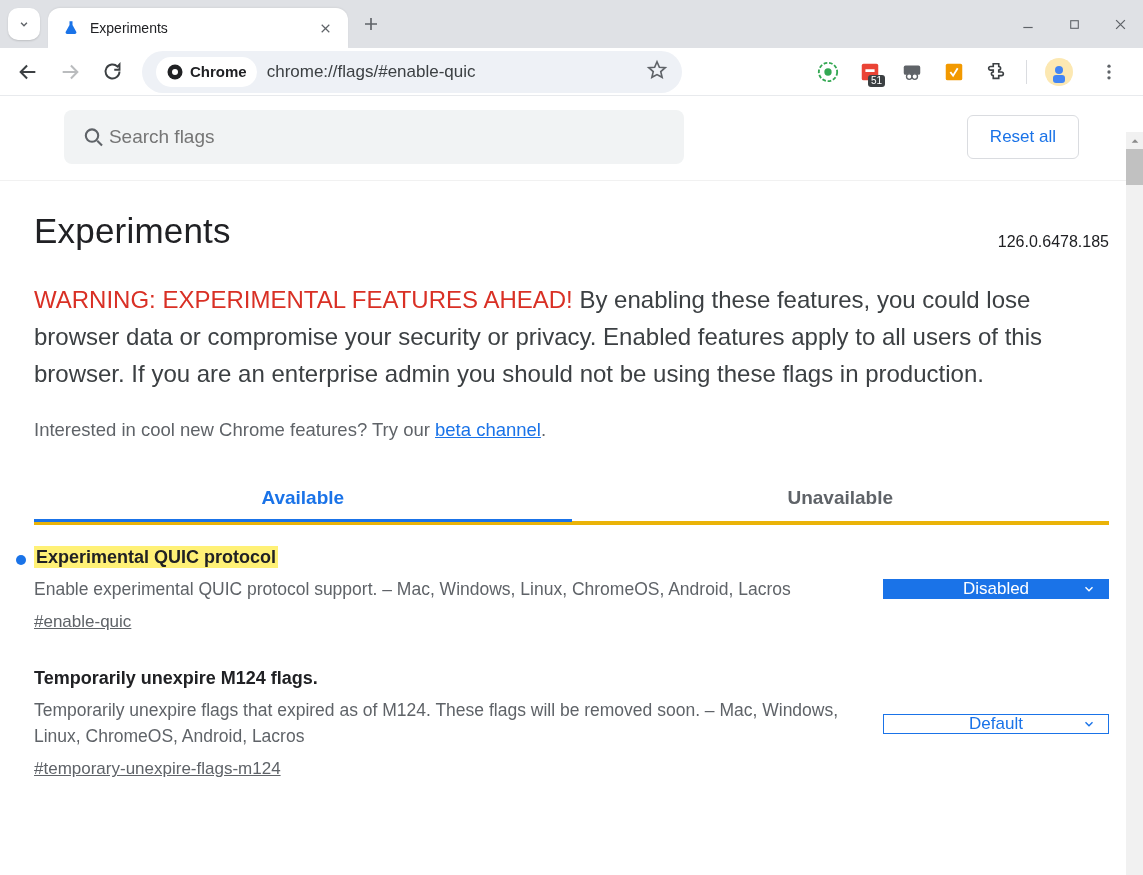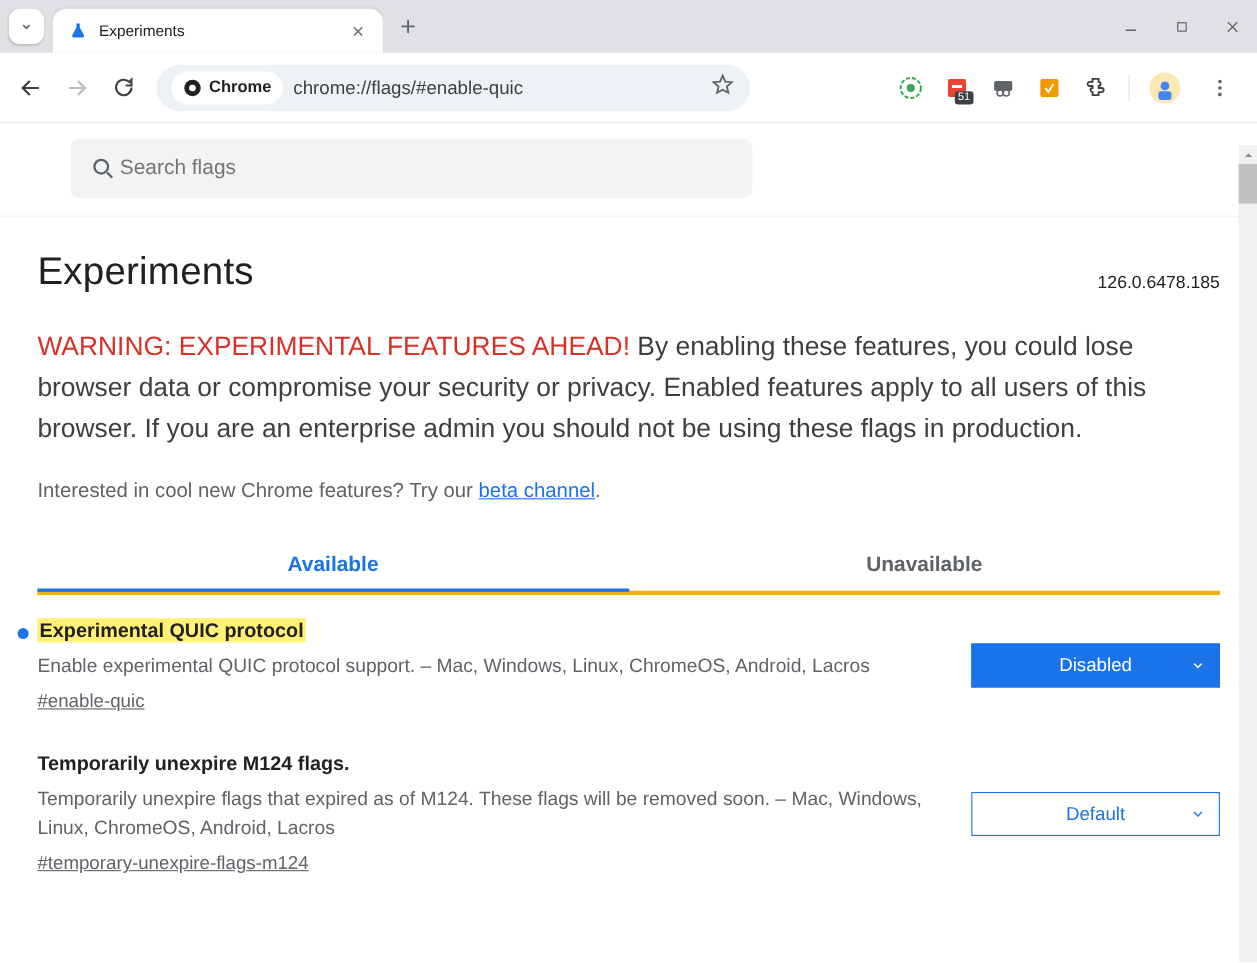--- a/index.html
+++ b/index.html
@@ -10,21 +10,21 @@
   .caret-btn { width: 32px; height: 32px; background: #fff; border-radius: 10px; display:flex; align-items:center; justify-content:center; margin-right:8px; box-shadow: 0 1px 2px rgba(0,0,0,0.15);}
   .tab { display:flex; align-items:center; background:#fff; height:40px; border-radius:12px 12px 0 0; padding:0 14px; gap:10px; min-width: 300px; margin-top:8px; box-shadow: 0 -1px 2px rgba(0,0,0,0.05);}
   .tab .favicon { width:18px; height:18px; display:flex; align-items:center; justify-content:center; }
   .tab-title { font-size:14px; color:#202124; flex:1; }
   .tab-close { width:18px; height:18px; display:flex; align-items:center; justify-content:center; color:#5f6368; }
   .newtab { width:34px; height:34px; display:flex; align-items:center; justify-content:center; color:#5f6368; margin-left:6px;}
   .win-controls { position:absolute; right:0; top:0; height:48px; display:flex; }
   .win-btn { width:46px; display:flex; align-items:center; justify-content:center; color:#5f6368; }
 
   
-  .toolbar { height:64px; background:#fff; display:flex; align-items:center; padding:0 10px; gap:6px; border-bottom:1px solid #e8eaed;}
+  .toolbar { height:48px; background:#fff; display:flex; align-items:center; padding:0 10px; gap:6px; border-bottom:1px solid #e8eaed;}
   .nav-btn { width:36px; height:36px; display:flex; align-items:center; justify-content:center; border-radius:50%; color:#5f6368;}
   .nav-btn.disabled { color:#babcbe; }
   .omnibox { flex:0 0 540px; height:42px; background:#eef1f6; border-radius:21px; display:flex; align-items:center; padding:0 14px; gap:10px; margin-left:6px; margin-right:20px;}
   .chrome-chip { background:#fff; border-radius:16px; height:30px; display:flex; align-items:center; padding:0 10px; gap:6px; font-weight:600; font-size:15px; color:#202124; }
   .omnibox-url { font-size:17px; color:#3c4043; flex:1; white-space:nowrap; overflow:hidden; }
   .star { color:#5f6368; }
   .ext-icons { display:flex; align-items:center; gap:18px; margin-left:auto; padding-right:6px;}
   .ext { width:24px; height:24px; display:flex; align-items:center; justify-content:center; position:relative;}
   .ext svg { width:22px; height:22px; }
   .ext .badge { position:absolute; bottom:-3px; right:-3px; background:#3c4043; color:#fff; font-size:10px; padding:0 3px; border-radius:3px; line-height:12px;}
@@ -54,21 +54,21 @@
   .tabitem.active::after { content:""; position:absolute; left:0; right:0; bottom:-1px; height:3px; background:#1a73e8;}
 
   .flag { display:flex; padding:22px 0 8px 0; gap:28px; position:relative;}
   .flag-body { flex:1; }
   .flag-title { font-size:18px; color:#202124; font-weight:600; display:inline;}
   .flag-title.highlight { background:#fff176; font-weight:700; padding:1px 2px;margin-top:28px;}
   .dot { width:10px; height:10px; border-radius:50%; background:#1a73e8; position:absolute; left:-18px; top:30px;}
   .flag-desc { font-size:17.5px; color:#5f6368; margin-top:8px; line-height:1.5;}
   .flag-hash { font-size:17px; color:#5f6368; text-decoration:underline; display:inline-block; margin-top:10px;}
   .flag-select { align-self:center; }
-  .sel { width:226px; height:40px; border:1px solid #1a73e8; color:#1a73e8; font-size:17px; display:flex; align-items:center; justify-content:center; gap:10px; position:relative; background:#fff;}
+  .sel { width:226px; height:20px; border:1px solid #1a73e8; color:#1a73e8; font-size:17px; display:flex; align-items:center; justify-content:center; gap:10px; position:relative; background:#fff;}
   .sel.filled { background:#1a73e8; color:#fff; }
   .sel .chev { position:absolute; right:12px; }
 
   
   .scrollbar { position:absolute; right:0; top:132px; width:17px; bottom:0; background:#f1f1f1;}
   .scroll-up { height:17px; display:flex; align-items:center; justify-content:center; color:#8a8a8a;}
   .thumb { width:17px; height:36px; background:#c1c1c1; }
 </style>
 </head>
 <body>
@@ -198,20 +198,21 @@
 </div>
 
 <div class="flagsearch-row">
   <div class="searchbox">
     <svg width="24" height="24" viewBox="0 0 24 24">
         <circle cx="10.5" cy="10.5" r="6.5" fill="none" stroke="#5f6368" stroke-width="2.2"></circle>
         <path d="M16 16l5 5" stroke="#5f6368" stroke-width="2.2"></path>
       </svg>
     <input type="text" placeholder="Search flags" style="">
   </div>
+  <button class="reset-btn">Reset all</button>
 </div>
 
 <div class="content">
   <div class="head-row">
     <h1>Experiments</h1>
     <span class="version">126.0.6478.185</span>
   </div>
   <p class="warn">
     <span class="wlabel">WARNING: EXPERIMENTAL FEATURES AHEAD!</span><span> By enabling these features, you could lose browser data or compromise your security or privacy. Enabled features apply to all users of this browser. If you are an enterprise admin you should not be using these flags in production.</span>
   </p>

